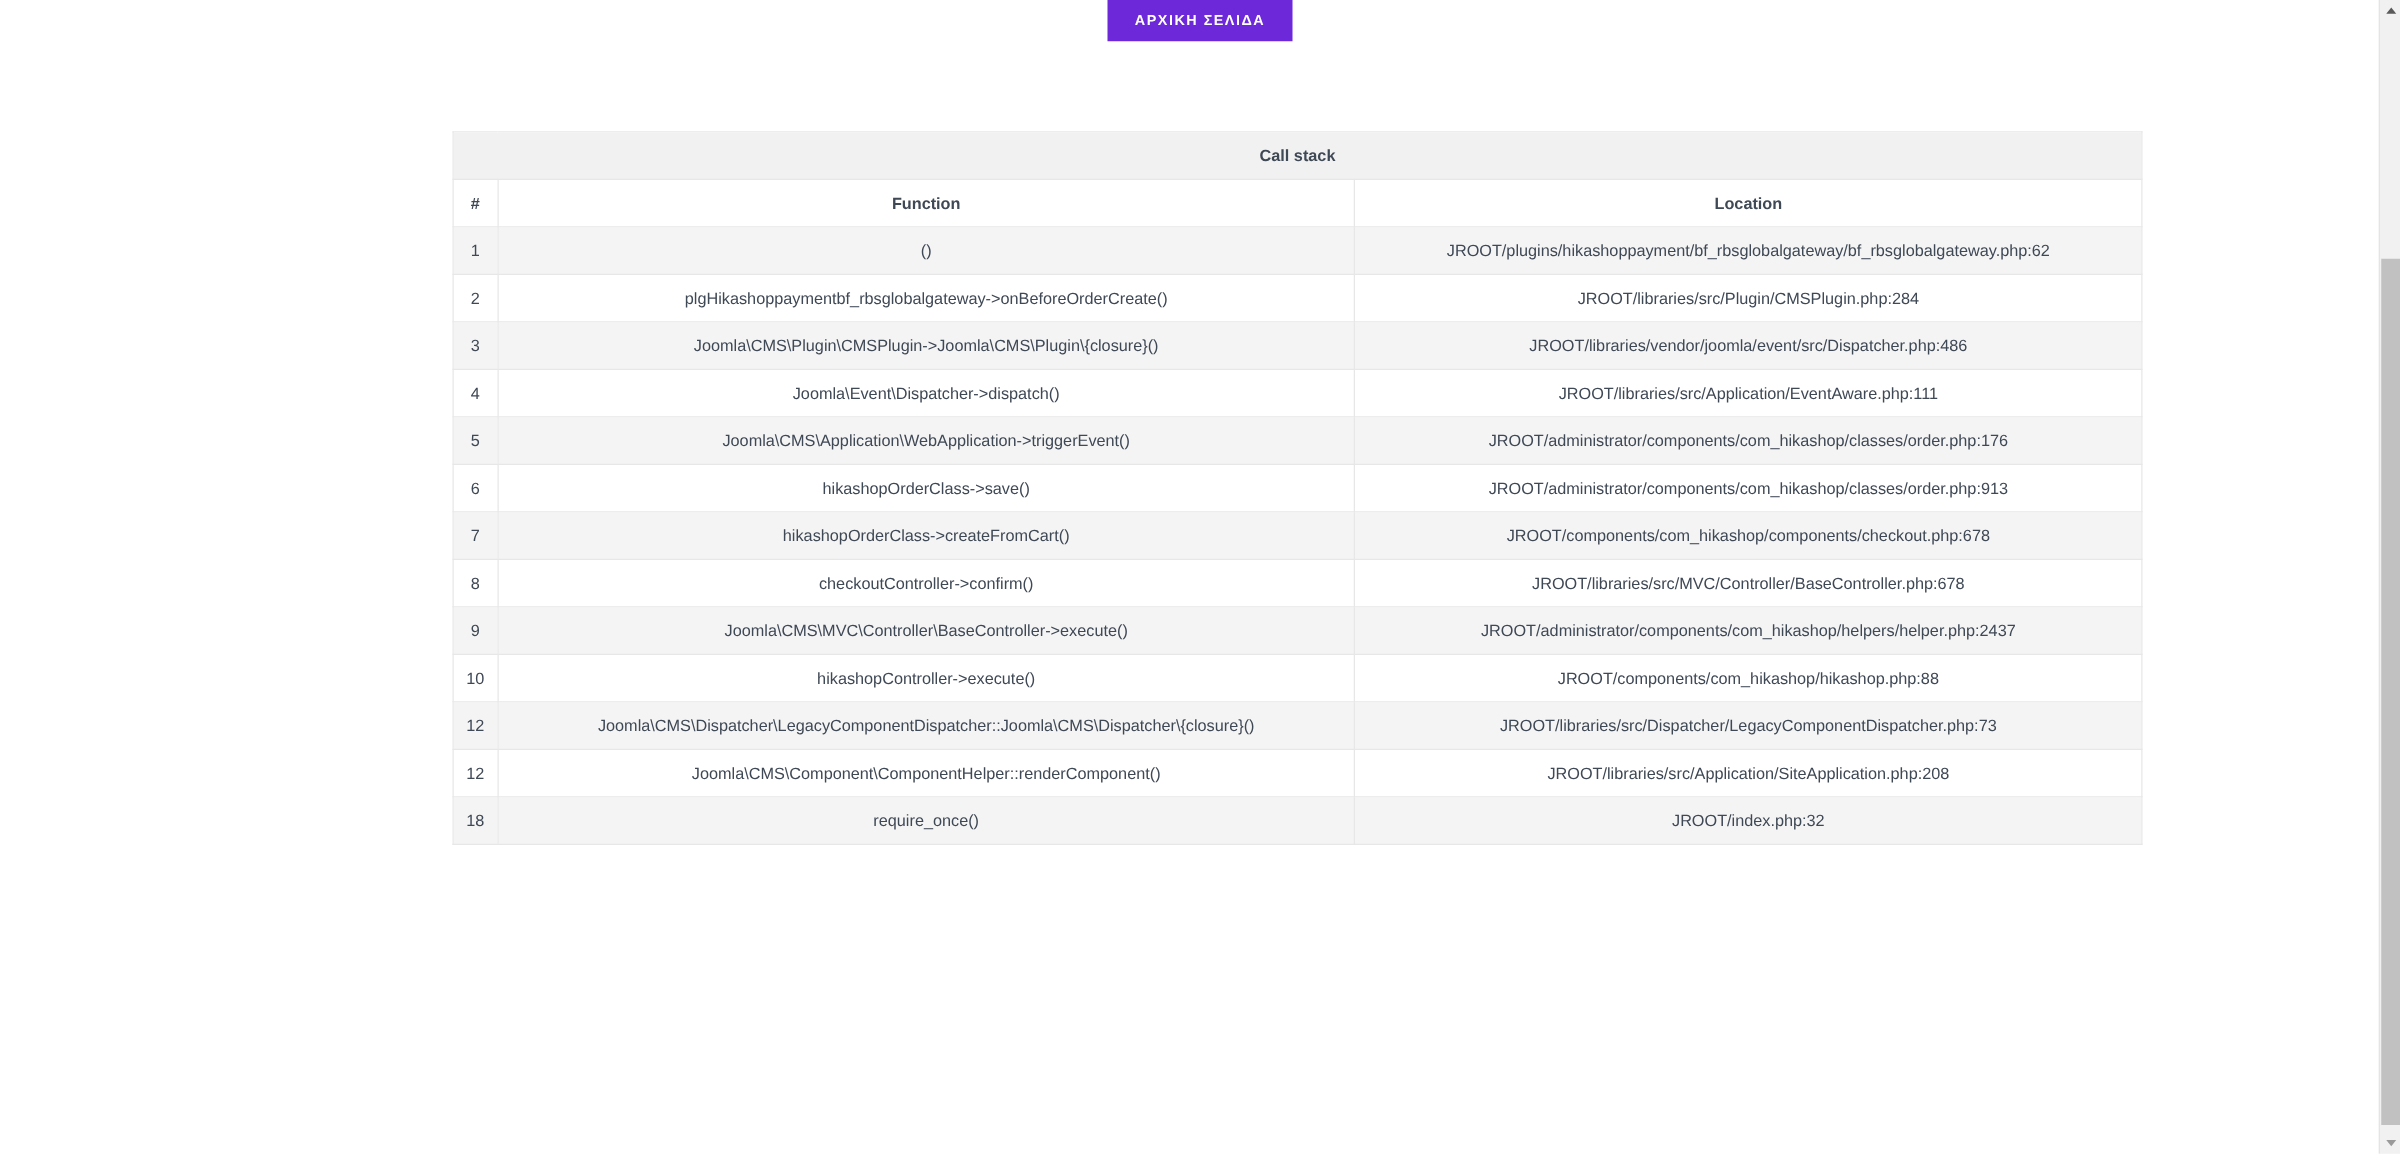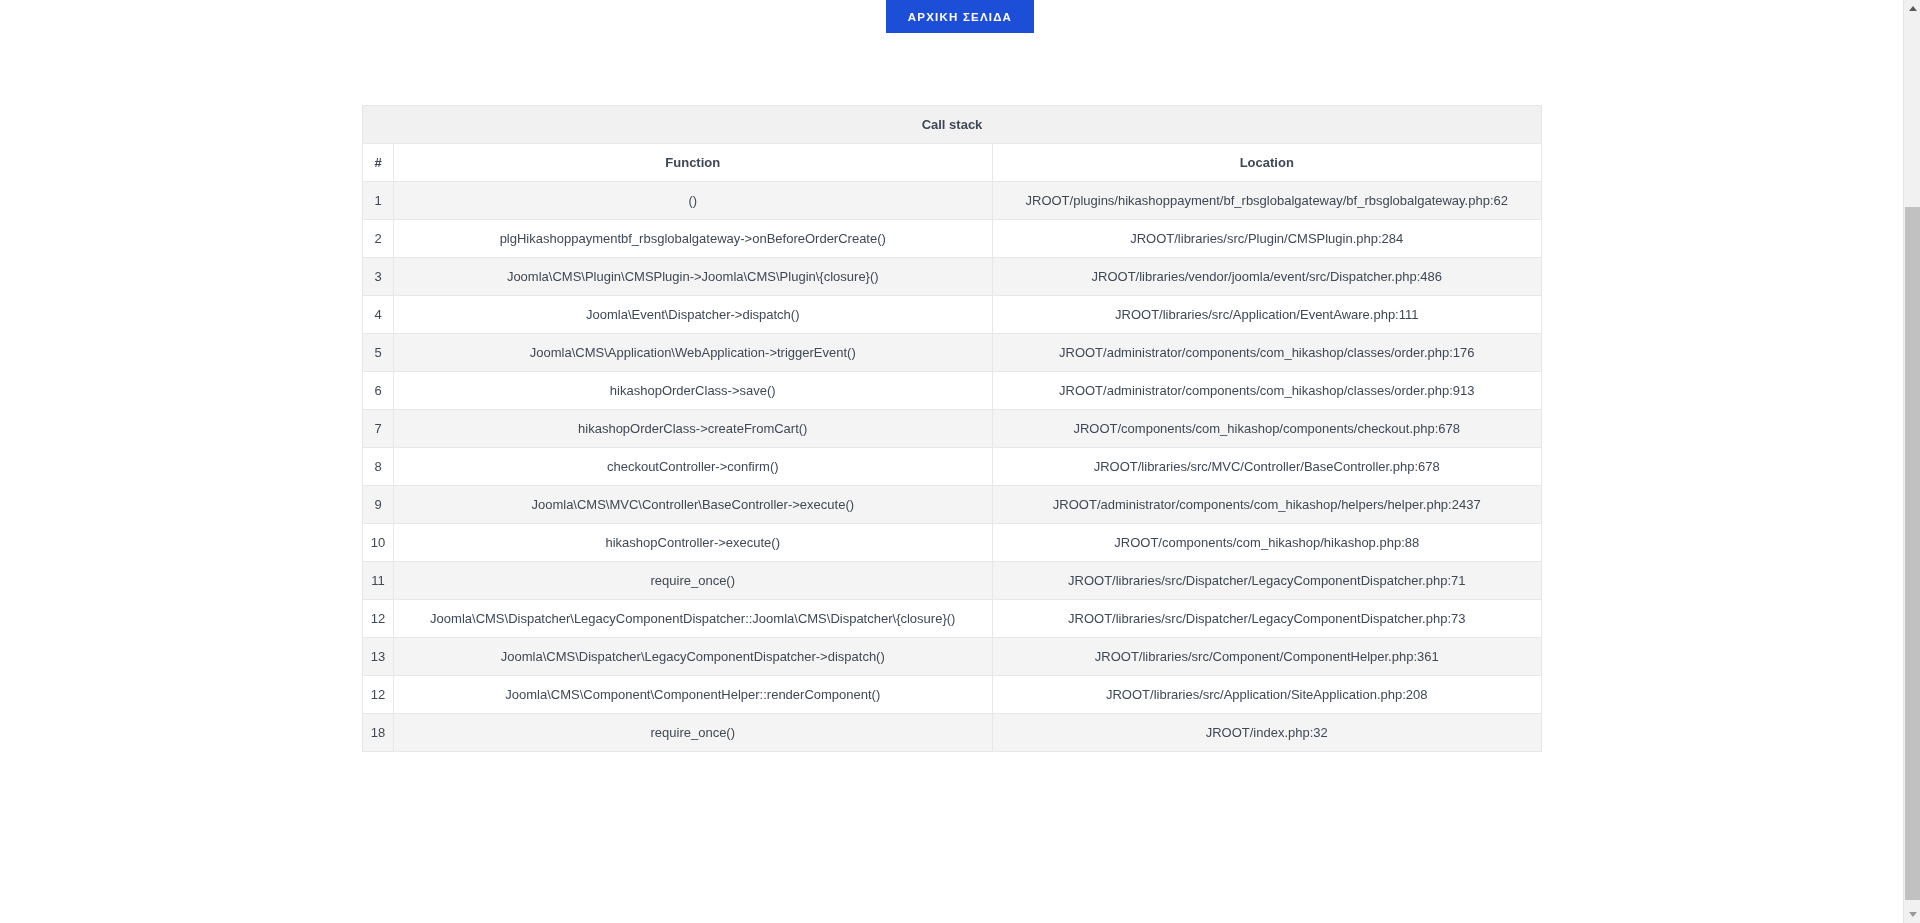--- a/index.html
+++ b/index.html
@@ -24,38 +24,38 @@
     justify-content: center;
     align-items: flex-start;
   }
   .home-button {
     display: inline-flex;
     align-items: center;
     justify-content: center;
     height: 33px;
     padding: 0 22px;
     margin-top: 0;
-    background: #1d4ed8;
+    background: #6d28d9;
     color: #ffffff;
     font-size: 11.5px;
     font-weight: bold;
     letter-spacing: 1.2px;
     text-transform: uppercase;
     border: none;
     cursor: pointer;
     font-family: "Liberation Sans", sans-serif;
     box-sizing: border-box;
   }
 
   
   .table-wrap {
     position: absolute;
     left: 362px;
     top: 105px;
-    width: 1180px;
+    width: 1352px;
   }
   table.callstack {
     width: 100%;
     border-collapse: collapse;
     table-layout: fixed;
     font-size: 13px;
   }
   table.callstack th,
   table.callstack td {
     border: 1px solid #e7e7e7;
@@ -202,33 +202,23 @@
         <td class="cell-num">9</td>
         <td class="cell-func">Joomla\CMS\MVC\Controller\BaseController-&gt;execute()</td>
         <td class="cell-loc">JROOT/administrator/components/com_hikashop/helpers/helper.php:2437</td>
       </tr>
       <tr>
         <td class="cell-num">10</td>
         <td class="cell-func">hikashopController-&gt;execute()</td>
         <td class="cell-loc">JROOT/components/com_hikashop/hikashop.php:88</td>
       </tr>
       <tr>
-        <td class="cell-num">11</td>
-        <td class="cell-func">require_once()</td>
-        <td class="cell-loc">JROOT/libraries/src/Dispatcher/LegacyComponentDispatcher.php:71</td>
-      </tr>
-      <tr>
         <td class="cell-num">12</td>
         <td class="cell-func">Joomla\CMS\Dispatcher\LegacyComponentDispatcher::Joomla\CMS\Dispatcher\{closure}()</td>
         <td class="cell-loc">JROOT/libraries/src/Dispatcher/LegacyComponentDispatcher.php:73</td>
-      </tr>
-      <tr>
-        <td class="cell-num">13</td>
-        <td class="cell-func">Joomla\CMS\Dispatcher\LegacyComponentDispatcher-&gt;dispatch()</td>
-        <td class="cell-loc">JROOT/libraries/src/Component/ComponentHelper.php:361</td>
       </tr>
       <tr>
         <td class="cell-num">12</td>
         <td class="cell-func">Joomla\CMS\Component\ComponentHelper::renderComponent()</td>
         <td class="cell-loc">JROOT/libraries/src/Application/SiteApplication.php:208</td>
       </tr>
       <tr>
         <td class="cell-num">18</td>
         <td class="cell-func">require_once()</td>
         <td class="cell-loc">JROOT/index.php:32</td>

